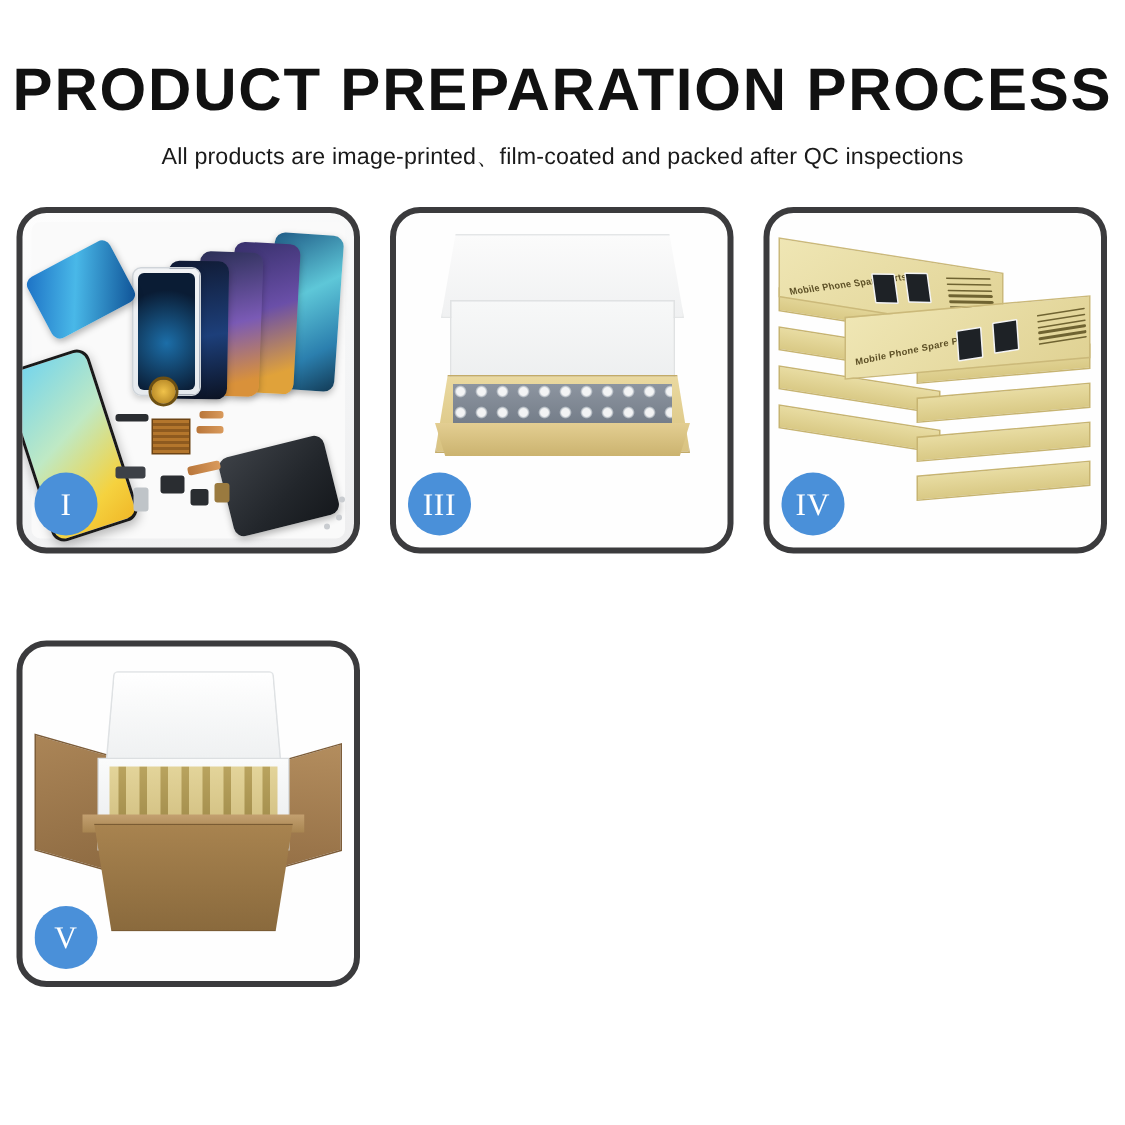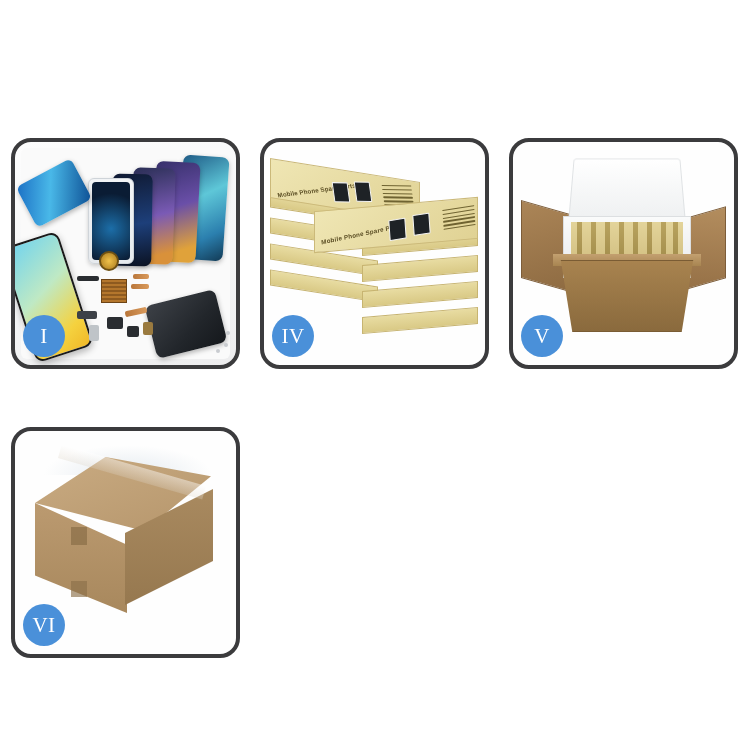--- a/index.html
+++ b/index.html
@@ -292,20 +292,24 @@
   .c6-shadow {
     position:absolute; left: 28px; top: 14px; width: 170px; height: 30px;
     background: radial-gradient(ellipse at 50% 100%, rgba(225,232,238,.9), transparent 70%);
   }
 </style>
 </head>
 <body>
 
 <div class="page">
 
+  <div class="header">
+    <div class="title">PRODUCT PREPARATION PROCESS</div>
+    <div class="subtitle">All products are image-printed、film-coated and packed after QC inspections</div>
+  </div>
 
   <div class="grid">
 
     <div class="panel p1">
       <div class="scene">
         <div class="p1-bg"></div>
         <div class="ph ph-a"></div>
         <div class="ph ph-b"></div>
         <div class="ph ph-c"></div>
         <div class="ph ph-d"></div>
@@ -325,20 +329,30 @@
         <div class="prt" style="left:112px;bottom:28px;width:12px;height:11px;"></div>
         <div class="prt" style="left:128px;bottom:30px;width:10px;height:13px;background:#9a7a3f;"></div>
         <div class="prt s" style="right:8px;bottom:18px;width:4px;height:4px;"></div>
         <div class="prt s" style="right:16px;bottom:12px;width:4px;height:4px;"></div>
         <div class="prt s" style="right:6px;bottom:30px;width:4px;height:4px;"></div>
       </div>
       <div class="badge">I</div>
     </div>
 
 
+    <div class="panel p3">
+      <div class="scene">
+        <div class="b3-lid"></div>
+        <div class="b3-inner"></div>
+        <div class="b3-tray"></div>
+        <div class="b3-foam"></div>
+        <div class="b3-front"></div>
+      </div>
+      <div class="badge">III</div>
+    </div>
 
     <div class="panel p4">
       <div class="scene">
         <div class="stack">
 
           <div class="bx" style="left:0px;top:36px;width:108px;height:16px;transform:skewY(9deg);"></div>
           <div class="bx" style="left:0px;top:62px;width:108px;height:16px;transform:skewY(9deg);"></div>
           <div class="bx" style="left:0px;top:88px;width:108px;height:16px;transform:skewY(9deg);"></div>
           <div class="bx" style="left:0px;top:114px;width:108px;height:16px;transform:skewY(9deg);"></div>
 
@@ -395,27 +409,15 @@
             <i style="left:76px;"></i>
           <i style="left:90px;"></i>
             <i style="left:102px;"></i>
         </div>
         <div class="c5-rim"></div>
         <div class="c5-body"></div>
       </div>
       <div class="badge">V</div>
     </div>
 
-    <div class="panel p6">
-      <div class="scene">
-        <div class="c6-shadow"></div>
-        <div class="c6-top"></div>
-        <div class="c6-left"></div>
-        <div class="c6-right"></div>
-        <div class="c6-tape"></div>
-        <div class="c6-seam"></div>
-        <div class="c6-seam2"></div>
-      </div>
-      <div class="badge">VI</div>
-    </div>
 
   </div>
 </div>
 
 </body></html>

